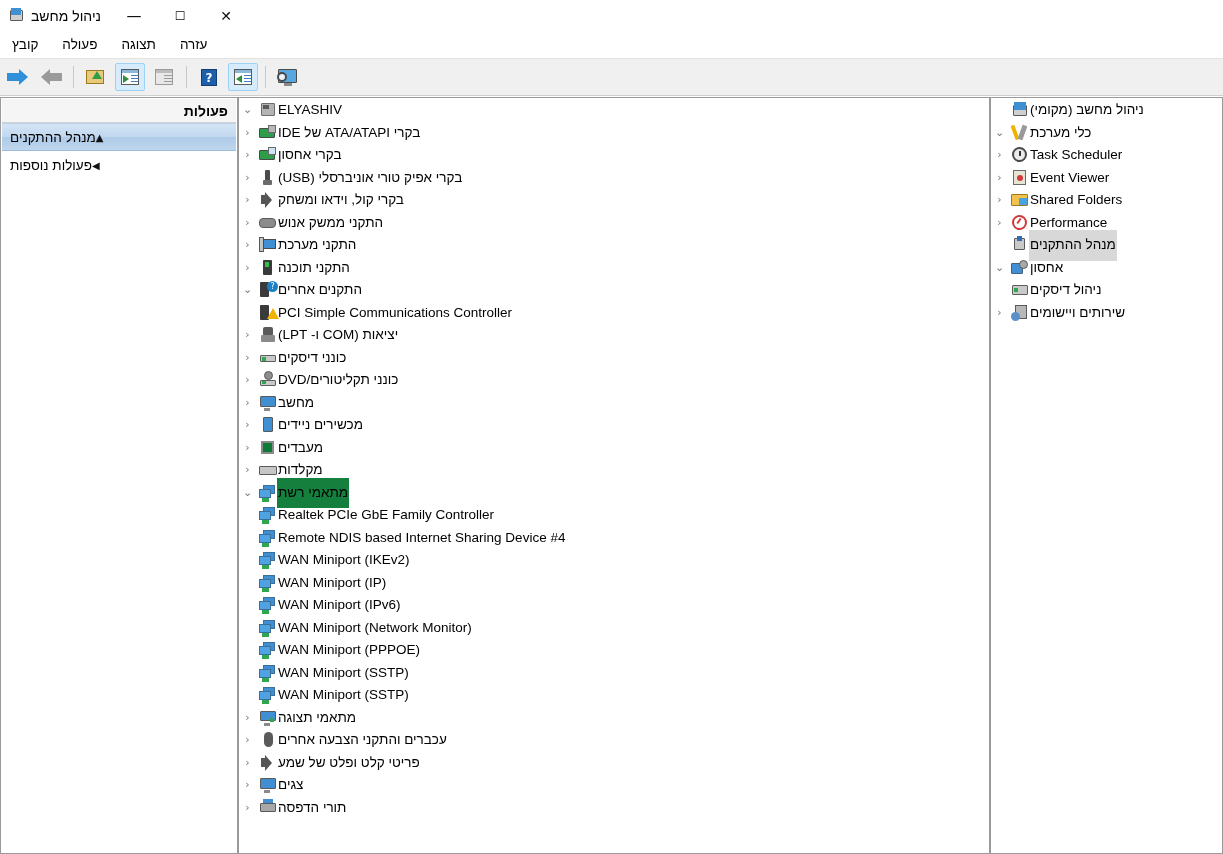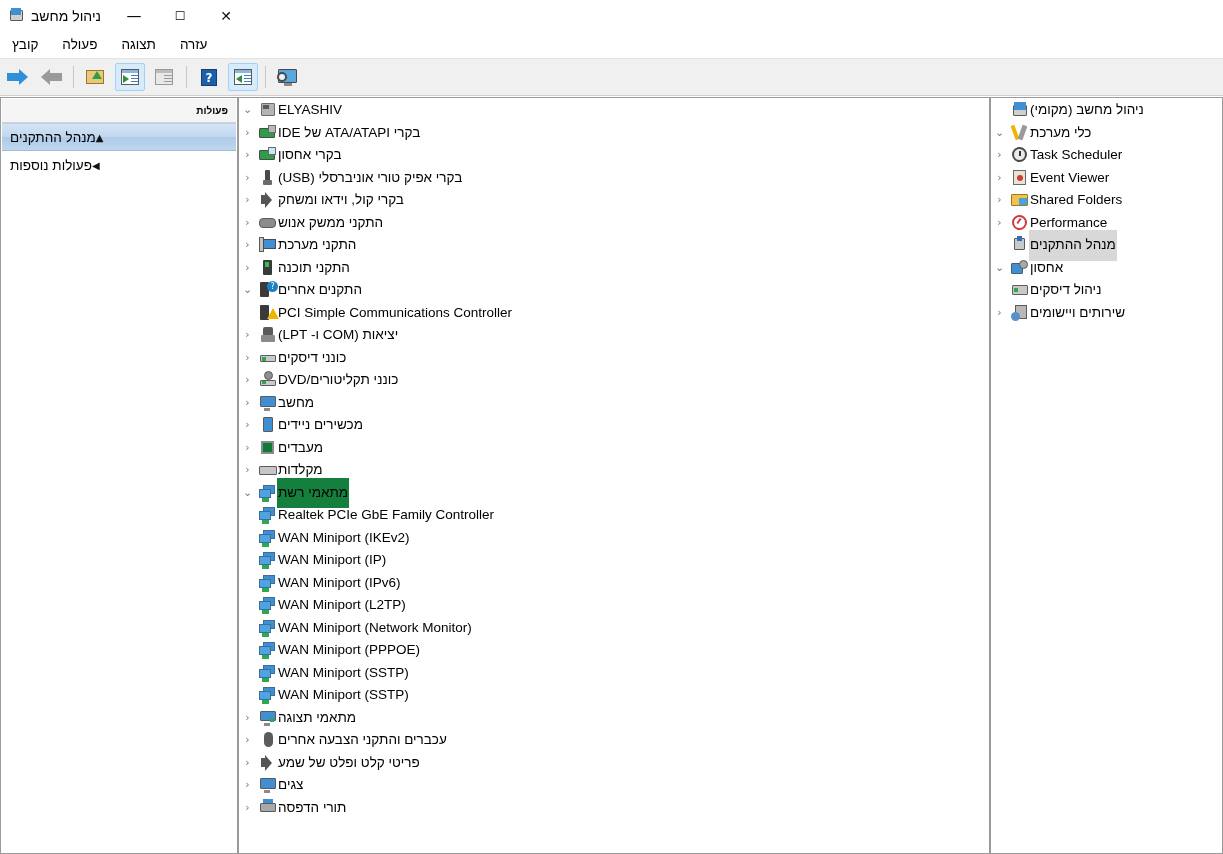--- a/index.html
+++ b/index.html
@@ -99,21 +99,21 @@
 
   
   .lvl0{ padding-right:2px; }
   .lvl1{ padding-right:16px; }
   .lvl2{ padding-right:32px; }
 
   
   .act-header{
     height:24px; background:#f5f5f5; border-bottom:1px solid #d2d2d2;
     display:flex; align-items:center; justify-content:flex-start;
-    padding:0 8px; font-weight:bold; font-size:10px;
+    padding:0 8px; font-weight:bold; font-size:14px;
   }
   .act-row{
     height:28px; display:flex; flex-direction:row-reverse; align-items:center;
     padding:0 10px 0 8px; font-size:13.5px; cursor:default;
   }
   .act-row.selected{
     background:linear-gradient(to bottom,#d4e4f5 0%,#c2d8ef 48%,#aecbe8 52%,#bfd6ed 100%);
     border-top:1px solid #b9d2ea; border-bottom:1px solid #9dbcd9;
   }
   .act-arrow{
@@ -451,48 +451,48 @@
             </span>
             <span class="tlabel ltr">Realtek PCIe GbE Family Controller</span>
           </div>
           <div class="trow lvl2">
             <span class="twist empty"></span>
             <span class="ticon">
               <span class="ic-net1"></span>
               <span class="ic-net2"></span>
               <span class="ic-netplug"></span>
             </span>
+            <span class="tlabel ltr">Remote NDIS based Internet Sharing Device #4</span>
+          </div>
+          <div class="trow lvl2">
+            <span class="twist empty"></span>
+            <span class="ticon">
+              <span class="ic-net1"></span>
+              <span class="ic-net2"></span>
+              <span class="ic-netplug"></span>
+            </span>
             <span class="tlabel ltr">WAN Miniport (IKEv2)</span>
           </div>
           <div class="trow lvl2">
             <span class="twist empty"></span>
             <span class="ticon">
               <span class="ic-net1"></span>
               <span class="ic-net2"></span>
               <span class="ic-netplug"></span>
             </span>
             <span class="tlabel ltr">WAN Miniport (IP)</span>
           </div>
           <div class="trow lvl2">
             <span class="twist empty"></span>
             <span class="ticon">
               <span class="ic-net1"></span>
               <span class="ic-net2"></span>
               <span class="ic-netplug"></span>
             </span>
             <span class="tlabel ltr">WAN Miniport (IPv6)</span>
-          </div>
-          <div class="trow lvl2">
-            <span class="twist empty"></span>
-            <span class="ticon">
-              <span class="ic-net1"></span>
-              <span class="ic-net2"></span>
-              <span class="ic-netplug"></span>
-            </span>
-            <span class="tlabel ltr">WAN Miniport (L2TP)</span>
           </div>
           <div class="trow lvl2">
             <span class="twist empty"></span>
             <span class="ticon">
               <span class="ic-net1"></span>
               <span class="ic-net2"></span>
               <span class="ic-netplug"></span>
             </span>
             <span class="tlabel ltr">WAN Miniport (Network Monitor)</span>
           </div>

